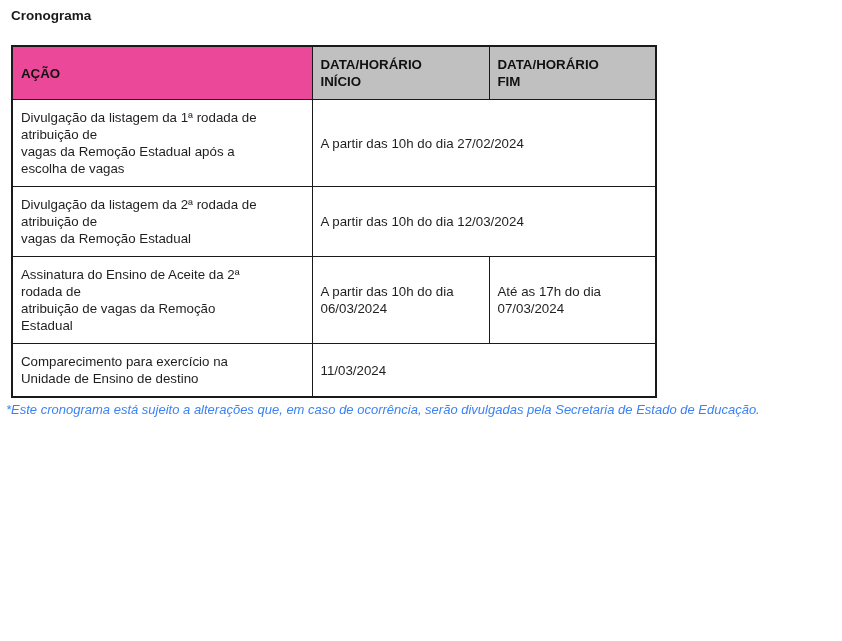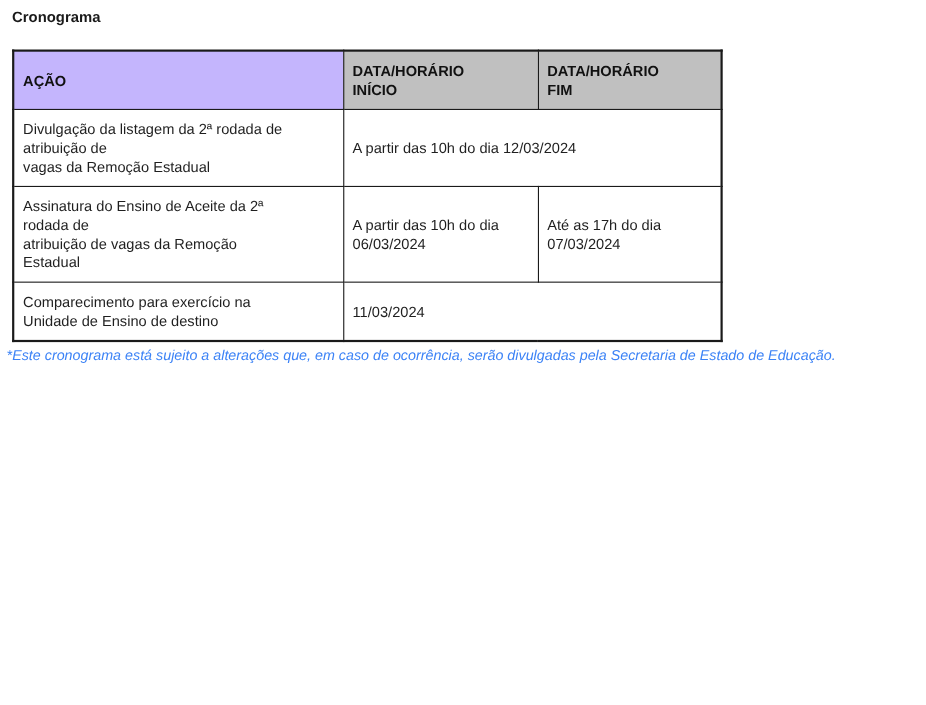--- a/index.html
+++ b/index.html
@@ -71,28 +71,35 @@
   <p class="doc-title">Cronograma</p>
 
   <table class="cronograma">
     <colgroup>
       <col class="c-acao">
       <col class="c-inicio">
       <col class="c-fim">
     </colgroup>
     <thead>
       <tr>
-        <th style="background: #c4b5fd; margin-top: 16px;">AÇÃO</th>
+        <th style="background: #ec4899; margin-top: 16px;">AÇÃO</th>
         <th style="background: rgb(192, 192, 192);">DATA/HORÁRIO
 INÍCIO</th>
         <th style="background: rgb(192, 192, 192);">DATA/HORÁRIO
 FIM</th>
       </tr>
     </thead>
     <tbody>
+        <tr>
+          <td>Divulgação da listagem da 1ª rodada de
+atribuição de
+vagas da Remoção Estadual após a
+escolha de vagas</td>
+          <td colspan="2">A partir das 10h do dia 27/02/2024</td>
+        </tr>
         <tr>
           <td>Divulgação da listagem da 2ª rodada de
 atribuição de
 vagas da Remoção Estadual</td>
           <td colspan="2">A partir das 10h do dia 12/03/2024</td>
         </tr>
         <tr>
           <td>Assinatura do Ensino de Aceite da 2ª
 rodada de
 atribuição de vagas da Remoção

